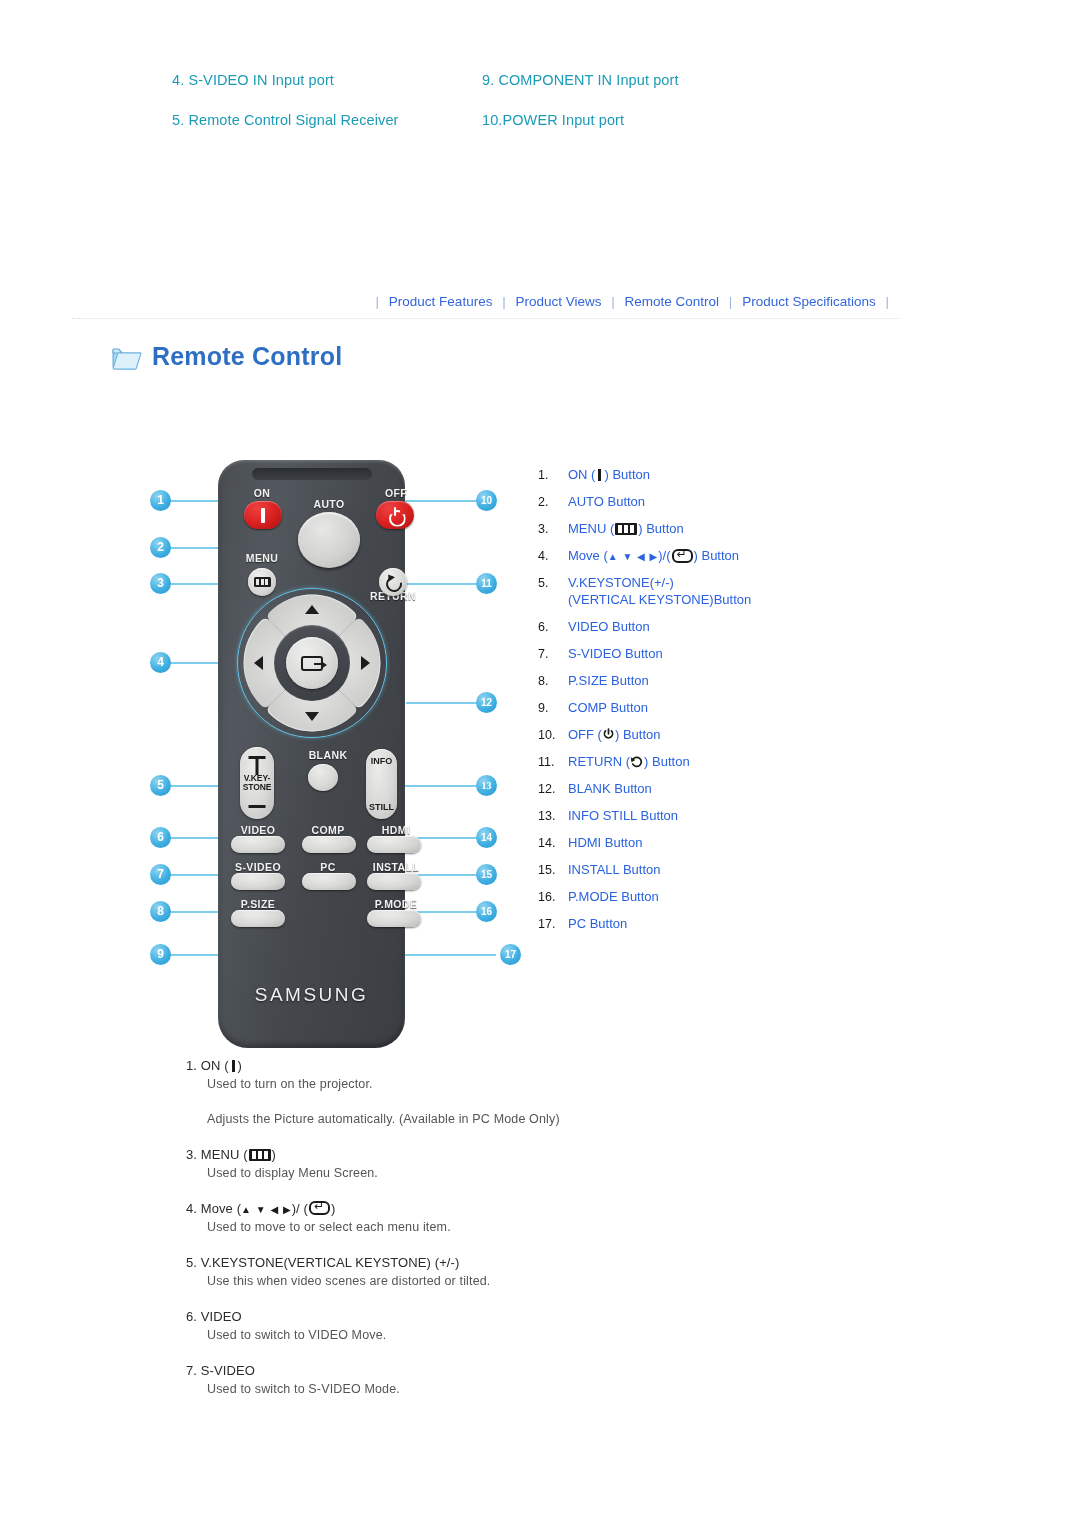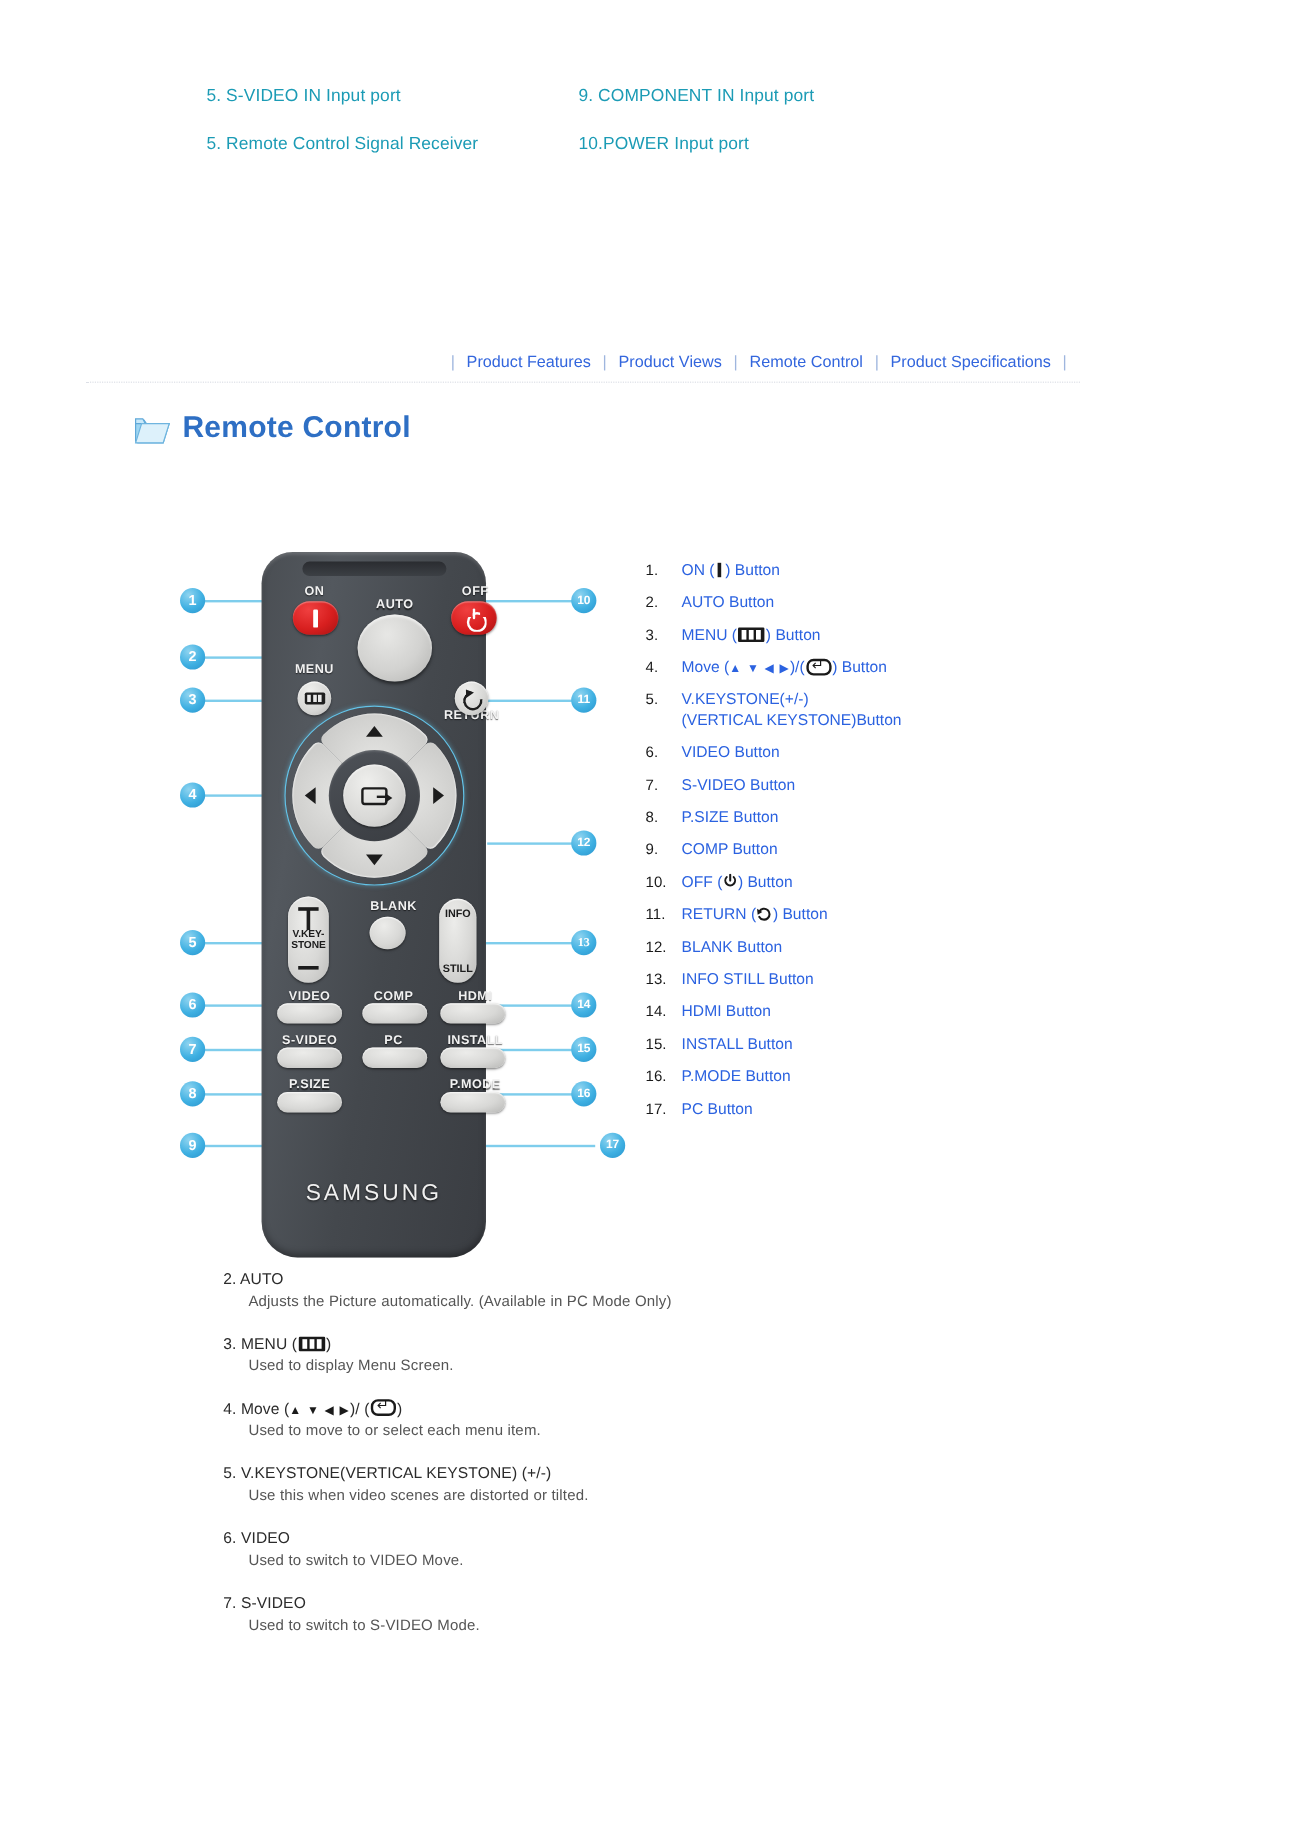--- a/index.html
+++ b/index.html
@@ -404,21 +404,21 @@
     font-family: "Liberation Sans", sans-serif;
     text-shadow: 0 1px 2px rgba(0,0,0,.7);
   }
 </style>
 </head>
 <body>
 
 <div class="ports">
   <div class="ports-row">
     <div class="ports-col">
-      <div class="port-item">5. S-VIDEO IN Input port</div>
+      <div class="port-item">4. S-VIDEO IN Input port</div>
     </div>
     <div class="ports-col">
       <div class="port-item">9. COMPONENT IN Input port</div>
     </div>
   </div>
   <div class="ports-row">
     <div class="ports-col">
       <div class="port-item">5. Remote Control Signal Receiver</div>
     </div>
     <div class="ports-col">
@@ -674,23 +674,26 @@
   </div>
 
   <div class="legend-row">
     <span class="legend-num">17.</span>
     <span class="legend-label">PC Button</span>
   </div>
 </div>
 
 <div class="descs">
 
-
   <div class="desc-block">
-    <div class="desc-title"><span>2.</span> <span>AUTO</span></div>
+    <div class="desc-title"><span>1.</span> <span>ON (</span><span class="ic ic-bar"></span><span>)</span></div>
+    <div class="desc-body">Used to turn on the projector.</div>
+  </div>
+
+  <div class="desc-block">
     <div class="desc-body">Adjusts the Picture automatically. (Available in PC Mode Only)</div>
   </div>
 
   <div class="desc-block">
     <div class="desc-title"><span>3.</span> <span>MENU (</span><span class="ic ic-menu"><i></i><i></i><i></i></span><span>)</span></div>
     <div class="desc-body">Used to display Menu Screen.</div>
   </div>
 
   <div class="desc-block">
     <div class="desc-title"><span>4.</span> <span>Move (</span><span class="ic-tri">▲ ▼ ◀ ▶</span><span>)/ (</span><span class="ic ic-enter"></span><span>)</span></div>

